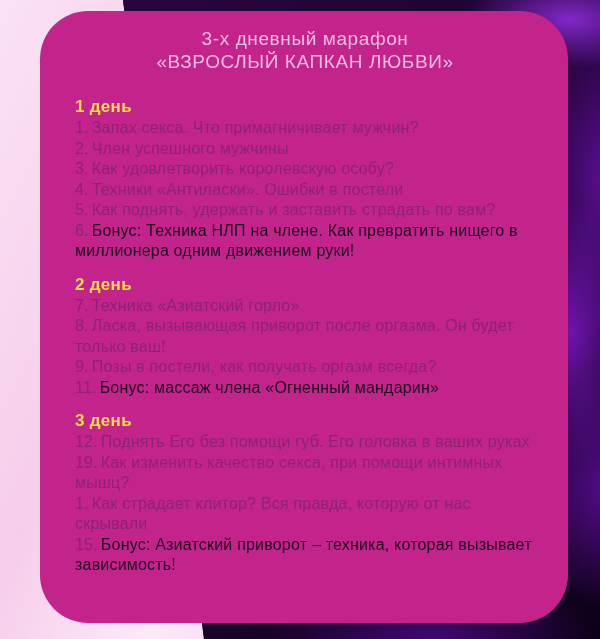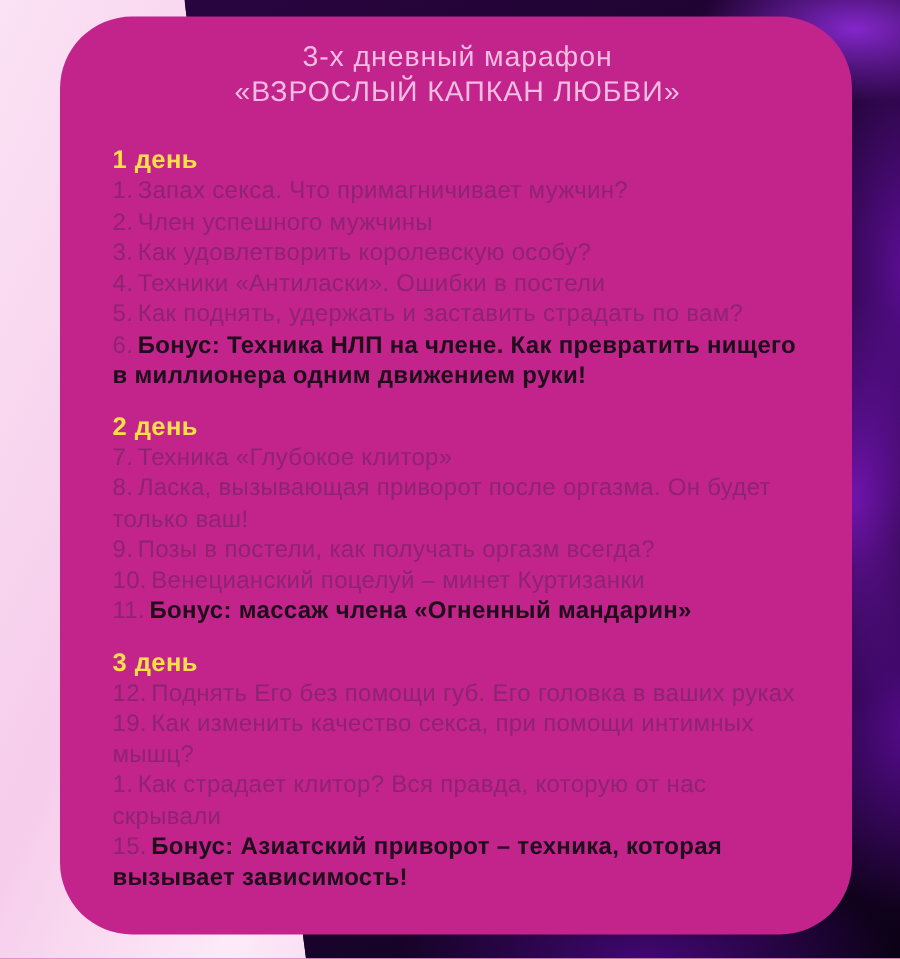--- a/index.html
+++ b/index.html
@@ -47,21 +47,21 @@
     font-size:17px;line-height:22px;
     letter-spacing:.3px;
   }
   .item{
     color:#8e2372;
     font-size:16px;line-height:20.5px;
     letter-spacing:.2px;
   }
   .item .num{margin-right:3px;}
   .item.bonus .txt{
-    color:#200d1c;font-weight:bold;
+    color:#200d1c;font-weight:normal;
   }
 </style>
 </head>
 <body>
 
 <div class="stage">
   <div class="bg-pink"></div>
   <div class="bg-satin"></div>
 
   <div class="card">
@@ -76,24 +76,23 @@
       <div class="item"><span class="num">1.</span><span class="txt">Запах секса. Что примагничивает мужчин?</span></div>
       <div class="item"><span class="num">2.</span><span class="txt">Член успешного мужчины</span></div>
       <div class="item"><span class="num">3.</span><span class="txt">Как удовлетворить королевскую особу?</span></div>
       <div class="item"><span class="num">4.</span><span class="txt">Техники «Антиласки». Ошибки в постели</span></div>
       <div class="item"><span class="num">5.</span><span class="txt">Как поднять, удержать и заставить страдать по вам?</span></div>
       <div class="item bonus"><span class="num">6.</span><span class="txt">Бонус: Техника НЛП на члене. Как превратить нищего в миллионера одним движением руки!</span></div>
     </div>
 
     <div class="day">
       <div class="day-label">2 день</div>
-      <div class="item"><span class="num">7.</span><span class="txt">Техника «Глубокое клитор»</span></div>
+      <div class="item"><span class="num">7.</span><span class="txt">Техника «Азиатский горло»</span></div>
       <div class="item"><span class="num">8.</span><span class="txt">Ласка, вызывающая приворот после оргазма. Он будет только ваш!</span></div>
       <div class="item"><span class="num">9.</span><span class="txt">Позы в постели, как получать оргазм всегда?</span></div>
-      <div class="item"><span class="num">10.</span><span class="txt">Венецианский поцелуй – минет Куртизанки</span></div>
       <div class="item bonus"><span class="num">11.</span><span class="txt">Бонус: массаж члена «Огненный мандарин»</span></div>
     </div>
 
     <div class="day">
       <div class="day-label">3 день</div>
       <div class="item"><span class="num">12.</span><span class="txt">Поднять Его без помощи губ. Его головка в ваших руках</span></div>
       <div class="item"><span class="num">19.</span><span class="txt">Как изменить качество секса, при помощи интимных мышц?</span></div>
       <div class="item"><span class="num">1.</span><span class="txt">Как страдает клитор? Вся правда, которую от нас скрывали</span></div>
       <div class="item bonus"><span class="num">15.</span><span class="txt">Бонус: Азиатский приворот – техника, которая вызывает зависимость!</span></div>
     </div>

